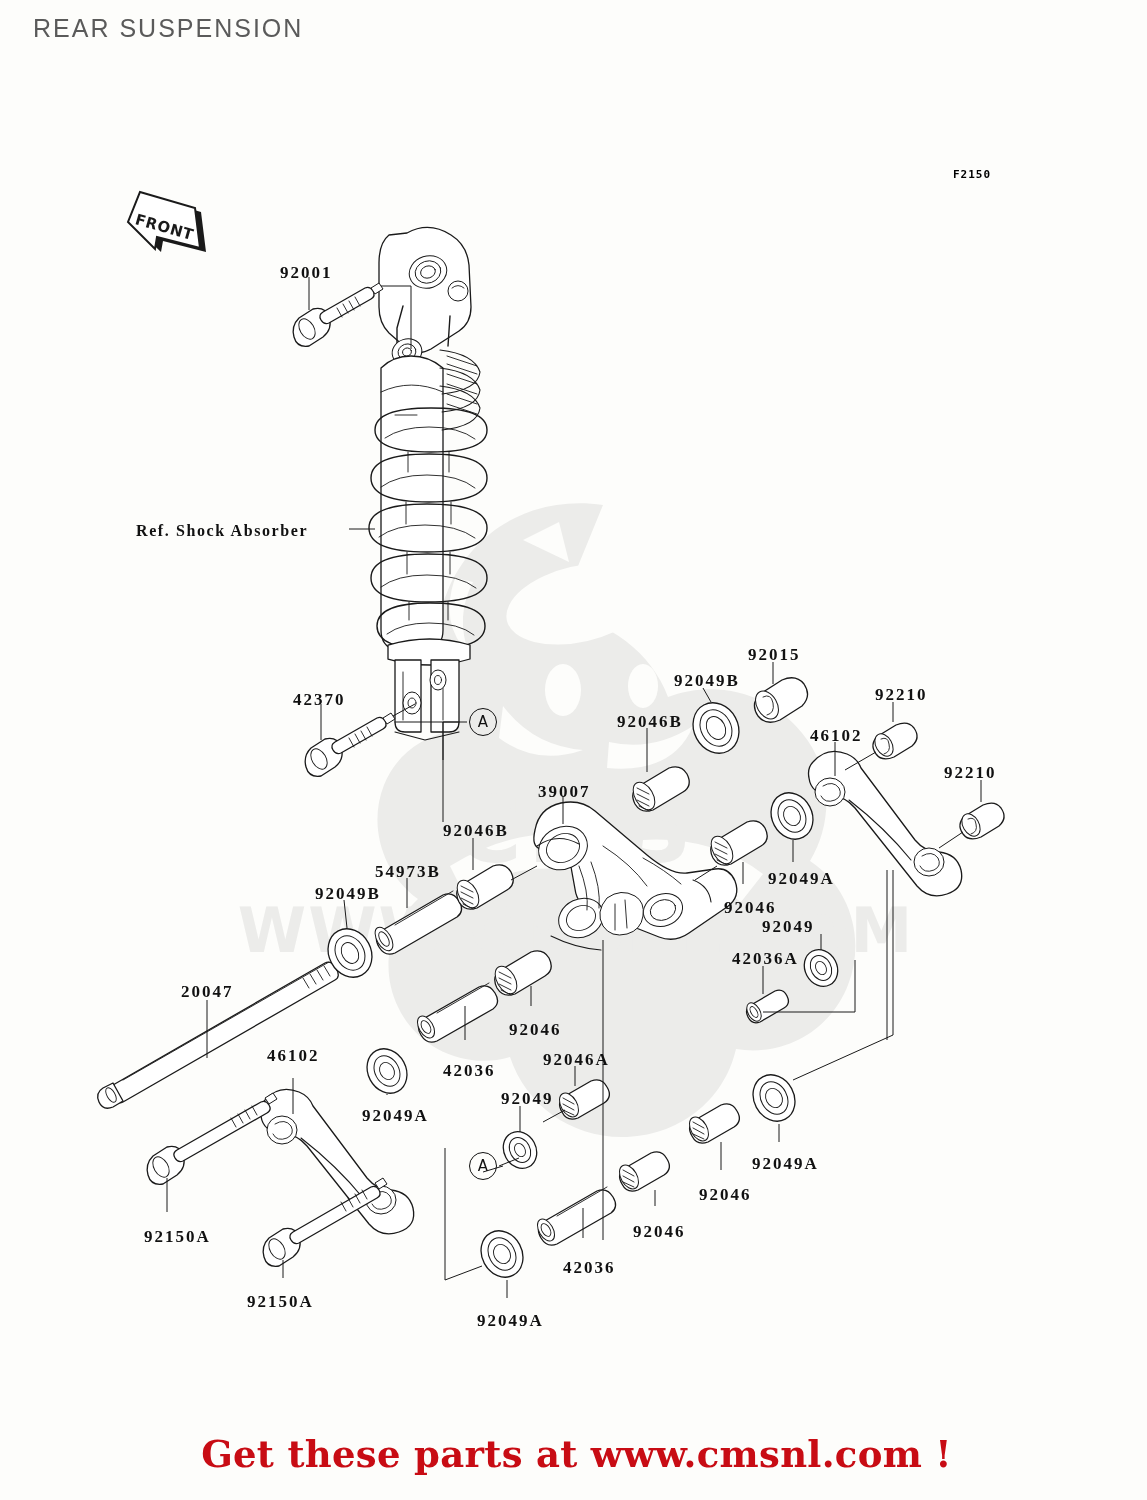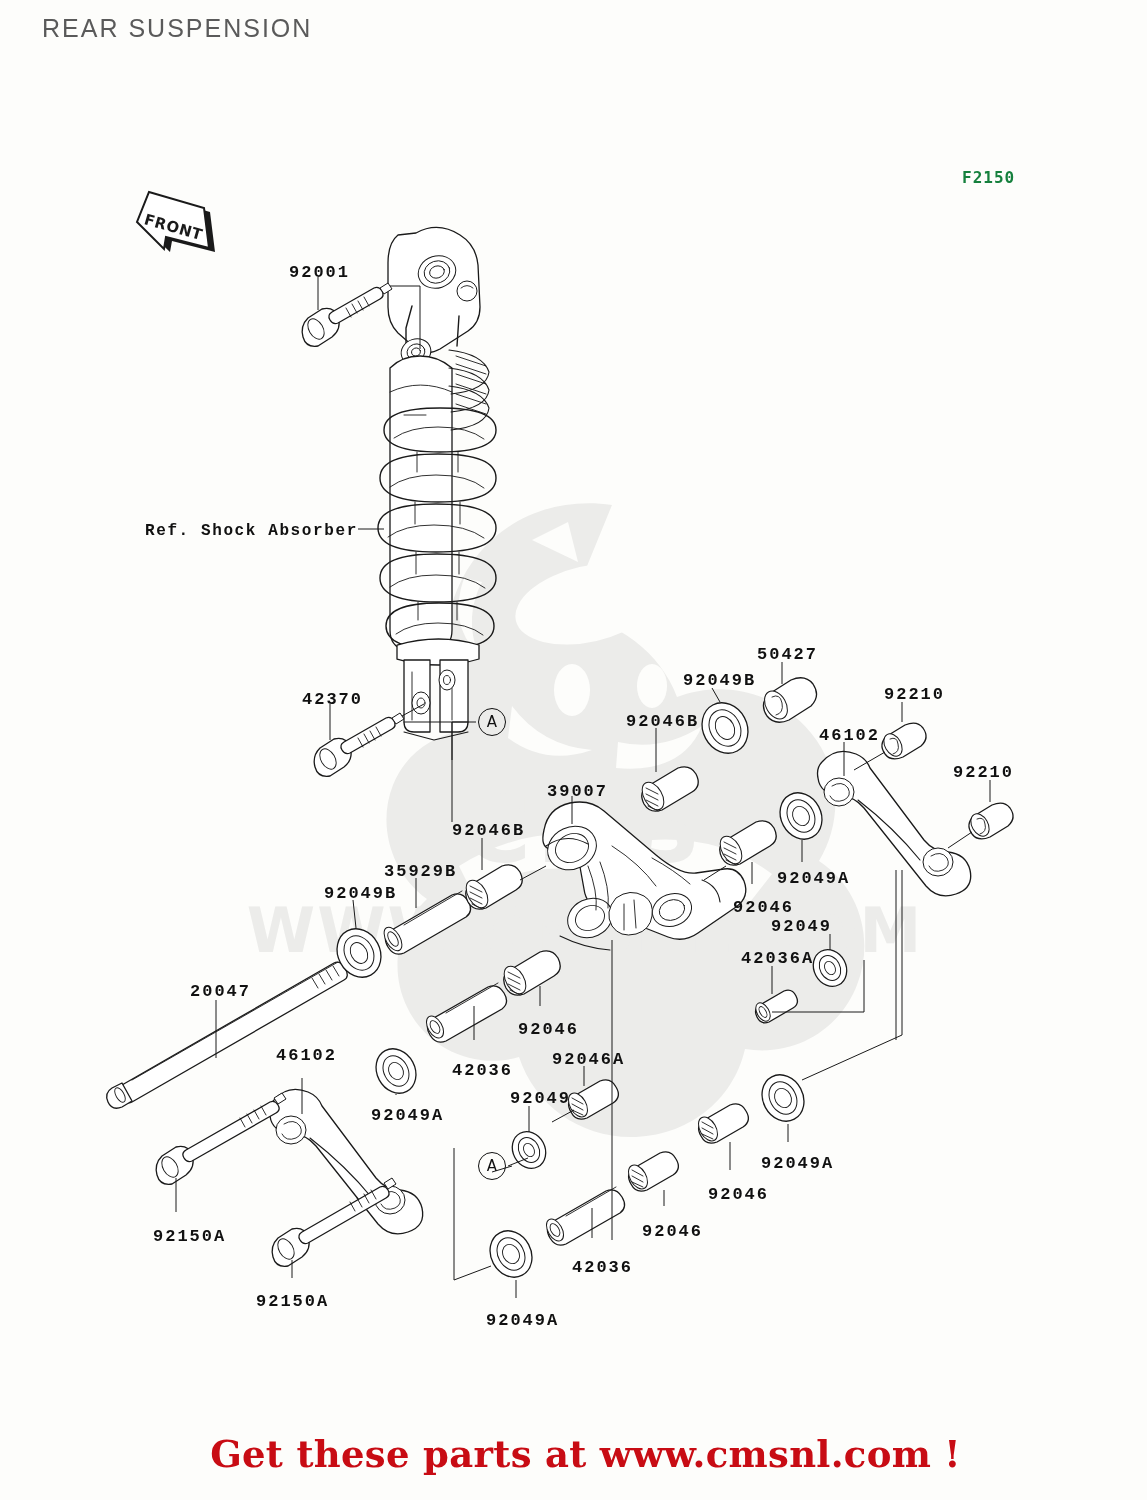--- a/index.html
+++ b/index.html
@@ -1,45 +1,45 @@
 <!DOCTYPE html>
 <html><head>
 <meta charset="utf-8">
 <style>
   html,body{margin:0;padding:0;background:#fdfdfb;}
   body{
     width:1147px;height:1500px;position:relative;overflow:hidden;
     font-family:"DejaVu Sans",sans-serif;
   }
-  #stage{position:absolute;left:12px;top:0;width:1071px;height:1500px;}
+  #stage{position:absolute;left:3px;top:0;width:1071px;height:1500px;}
 
   .page-title{
     position:absolute;left:30px;top:14px;
     font-family:"Liberation Sans",sans-serif;
     font-size:25px;letter-spacing:2.0px;color:#5a5a5a;font-weight:400;
     white-space:nowrap;
   }
 
   .sheet-code{
     position:absolute;left:950px;top:168px;
     font-family:"DejaVu Sans Mono",monospace;
-    font-size:16px;font-weight:bold;letter-spacing:1px;color:#15803d;
+    font-size:11px;font-weight:bold;letter-spacing:1px;color:#000000;
   }
 
   .footer-cta{
     position:absolute;left:0;top:1432px;width:1147px;text-align:center;
     font-family:"DejaVu Serif",serif;
     font-size:37px;color:#c80c14;font-weight:700;letter-spacing:0.3px;
     white-space:nowrap;
   }
 
   
   .lbl{
     position:absolute;
-    font-family:Liberation Mono, monospace;
+    font-family:Liberation Serif, serif;
     font-size:17px;font-weight:bold;letter-spacing:2.0px;
     color:#111;white-space:nowrap;
   }
   .lbl.ref{
     font-size:16px;letter-spacing:1.6px;text-align:right;
   }
 
   .svgwrap{position:absolute;left:0;top:0;width:1147px;height:1500px;}
   svg{display:block;}
 
@@ -463,29 +463,29 @@
       <path class="leader" d="M852 960 L852 1012 L760 1012"></path>
       <path class="leader" d="M884 870 L884 1040"></path>
     </g>
 
   </svg>
   </div>
 
   <div>
     <div class="lbl" style="left:277px;top:263px">92001</div>
     <div class="lbl" style="left:290px;top:690px">42370</div>
-    <div class="lbl" style="left:745px;top:645px">50427</div>
+    <div class="lbl" style="left:745px;top:645px">92015</div>
     <div class="lbl" style="left:671px;top:671px">92049B</div>
     <div class="lbl" style="left:614px;top:712px">92046B</div>
     <div class="lbl" style="left:872px;top:685px">92210</div>
     <div class="lbl" style="left:807px;top:726px">46102</div>
     <div class="lbl" style="left:941px;top:763px">92210</div>
     <div class="lbl" style="left:535px;top:782px">39007</div>
     <div class="lbl" style="left:440px;top:821px">92046B</div>
-    <div class="lbl" style="left:372px;top:862px">35929B</div>
+    <div class="lbl" style="left:372px;top:862px">54973B</div>
     <div class="lbl" style="left:312px;top:884px">92049B</div>
     <div class="lbl" style="left:765px;top:869px">92049A</div>
     <div class="lbl" style="left:721px;top:898px">92046</div>
     <div class="lbl" style="left:759px;top:917px">92049</div>
     <div class="lbl" style="left:729px;top:949px">42036A</div>
     <div class="lbl" style="left:178px;top:982px">20047</div>
     <div class="lbl" style="left:506px;top:1020px">92046</div>
     <div class="lbl" style="left:264px;top:1046px">46102</div>
     <div class="lbl" style="left:440px;top:1061px">42036</div>
     <div class="lbl" style="left:540px;top:1050px">92046A</div>

